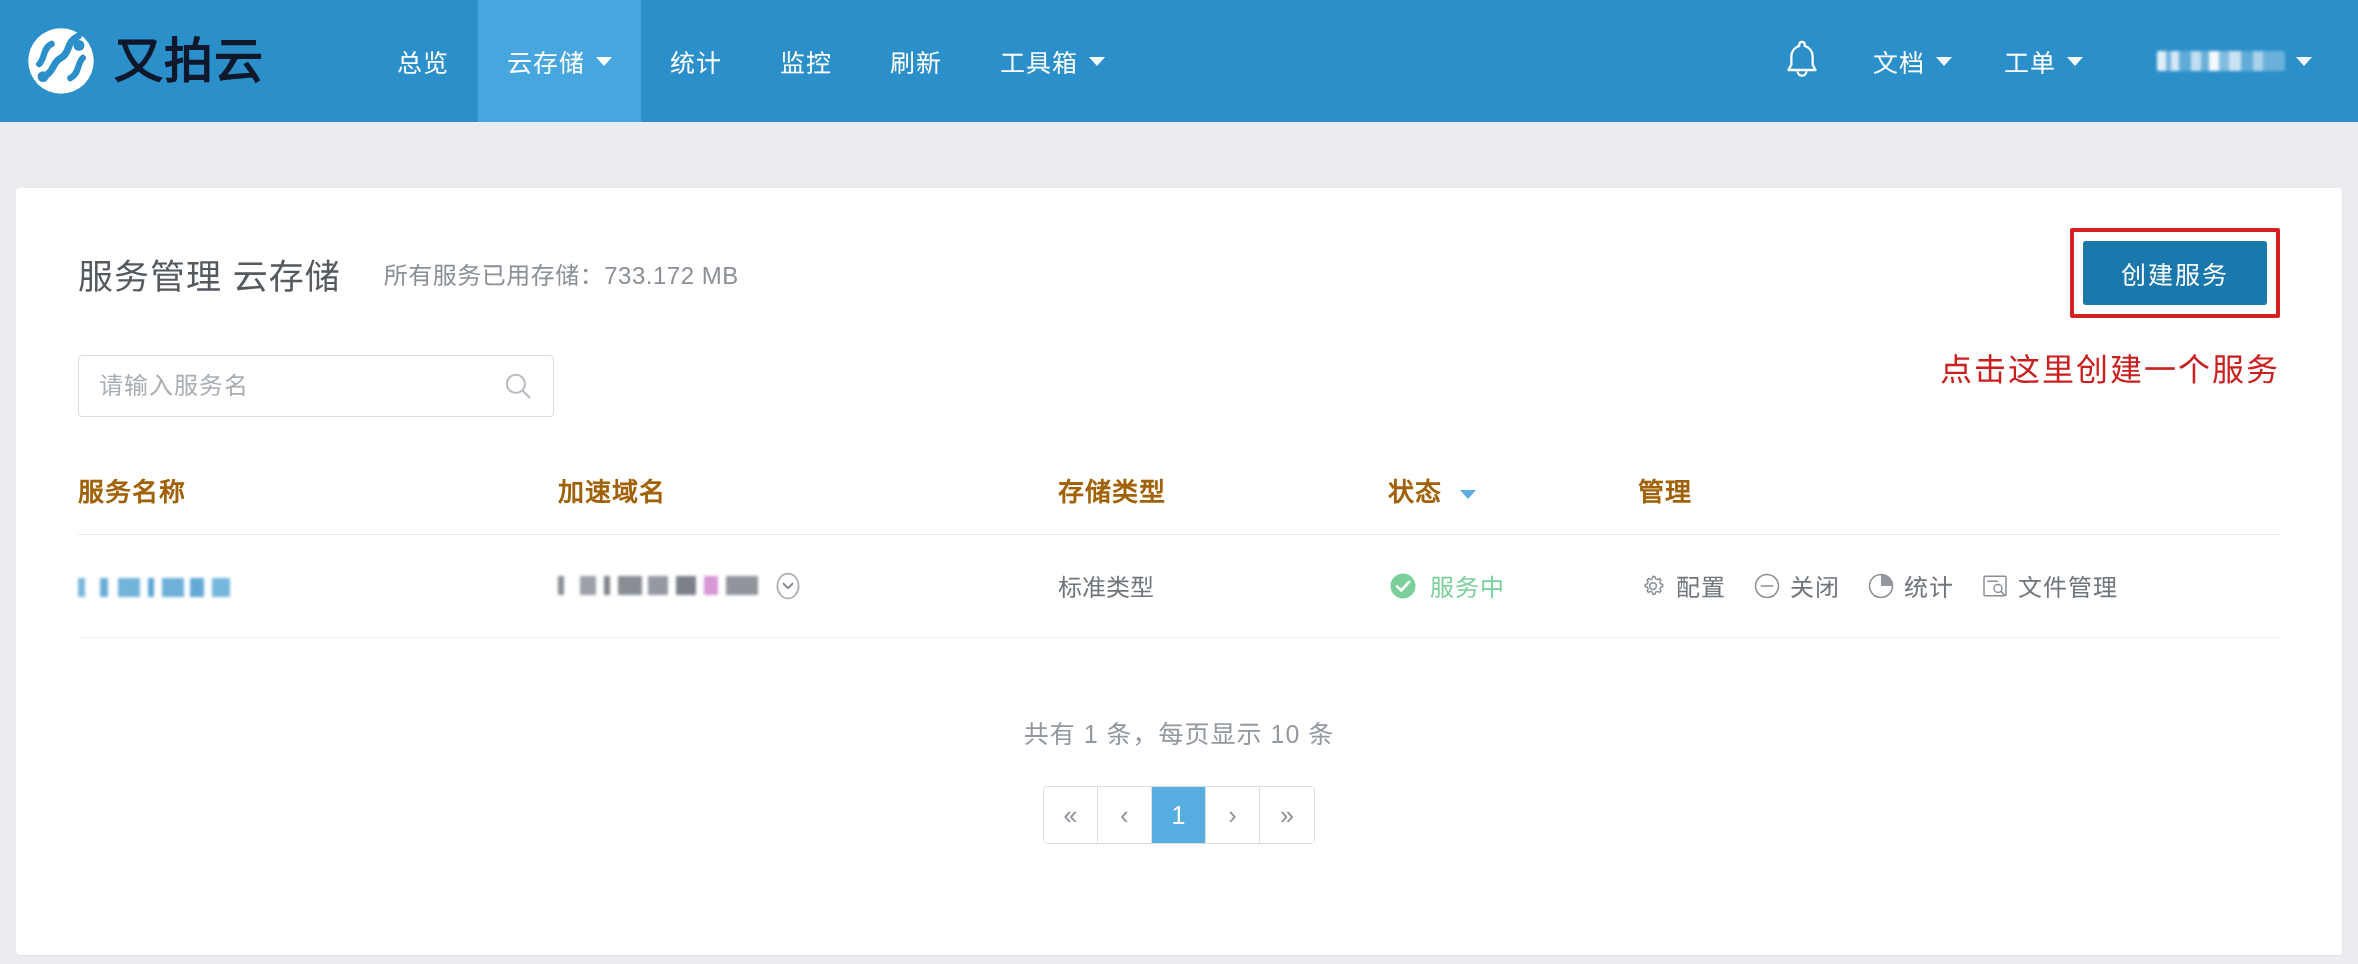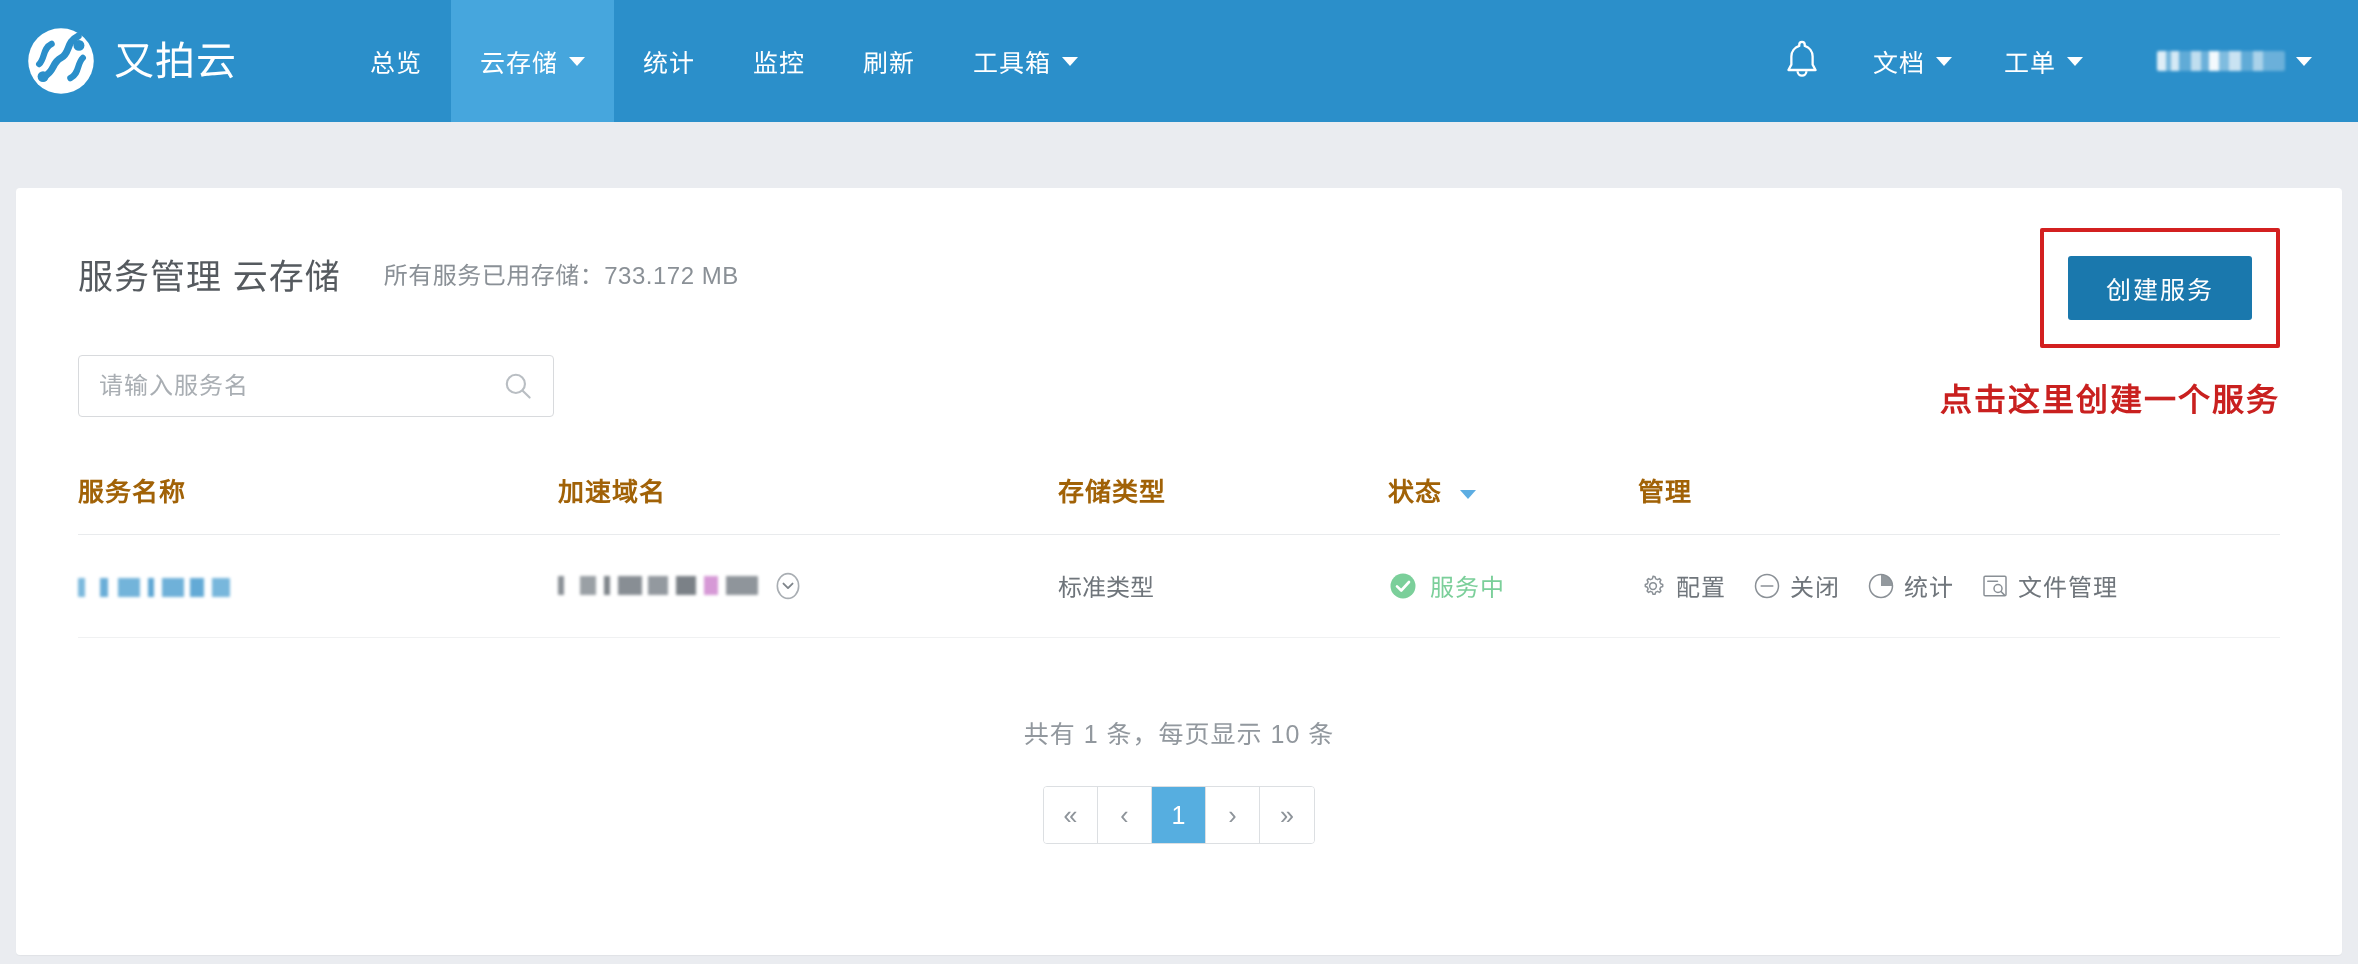--- a/index.html
+++ b/index.html
@@ -32,25 +32,25 @@
     padding-right: 20px;
     gap: 14px;
     cursor: pointer;
   }
   .brand-logo {
     width: 78px;
     height: 78px;
     flex: 0 0 auto;
   }
   .brand-name {
-    color: #ffffff;
-    font-size: 40px;
+    color: #0f172a;
+    font-size: 49px;
     line-height: 1;
     letter-spacing: 1px;
-    font-weight: 400;
+    font-weight: 700;
     white-space: nowrap;
   }
 
   .nav-items {
     display: flex;
     align-items: stretch;
     margin-left: 84px;
   }
   .nav-item {
     display: flex;
@@ -155,41 +155,41 @@
   .create-wrap {
     position: absolute;
     right: 0;
     top: 40px;
     display: flex;
     flex-direction: column;
     align-items: flex-end;
   }
   .create-frame {
     border: 4px solid #d32020;
-    padding: 24px;
+    padding: 9px;
     border-radius: 2px;
     display: inline-block;
   }
   .btn-create {
     background: #1a78ad;
     color: #ffffff;
     font-size: 25px;
     letter-spacing: 2px;
     border: none;
     border-radius: 3px;
     padding: 14px 38px;
     cursor: pointer;
     font-family: inherit;
     white-space: nowrap;
   }
   .callout {
     margin-top: 26px;
     color: #c9201f;
     font-size: 32px;
-    font-weight: bold;
+    font-weight: normal;
     letter-spacing: 2px;
     white-space: nowrap;
   }
 
   
   .search-row {
     margin-top: 56px;
   }
   .search-box {
     width: 476px;

